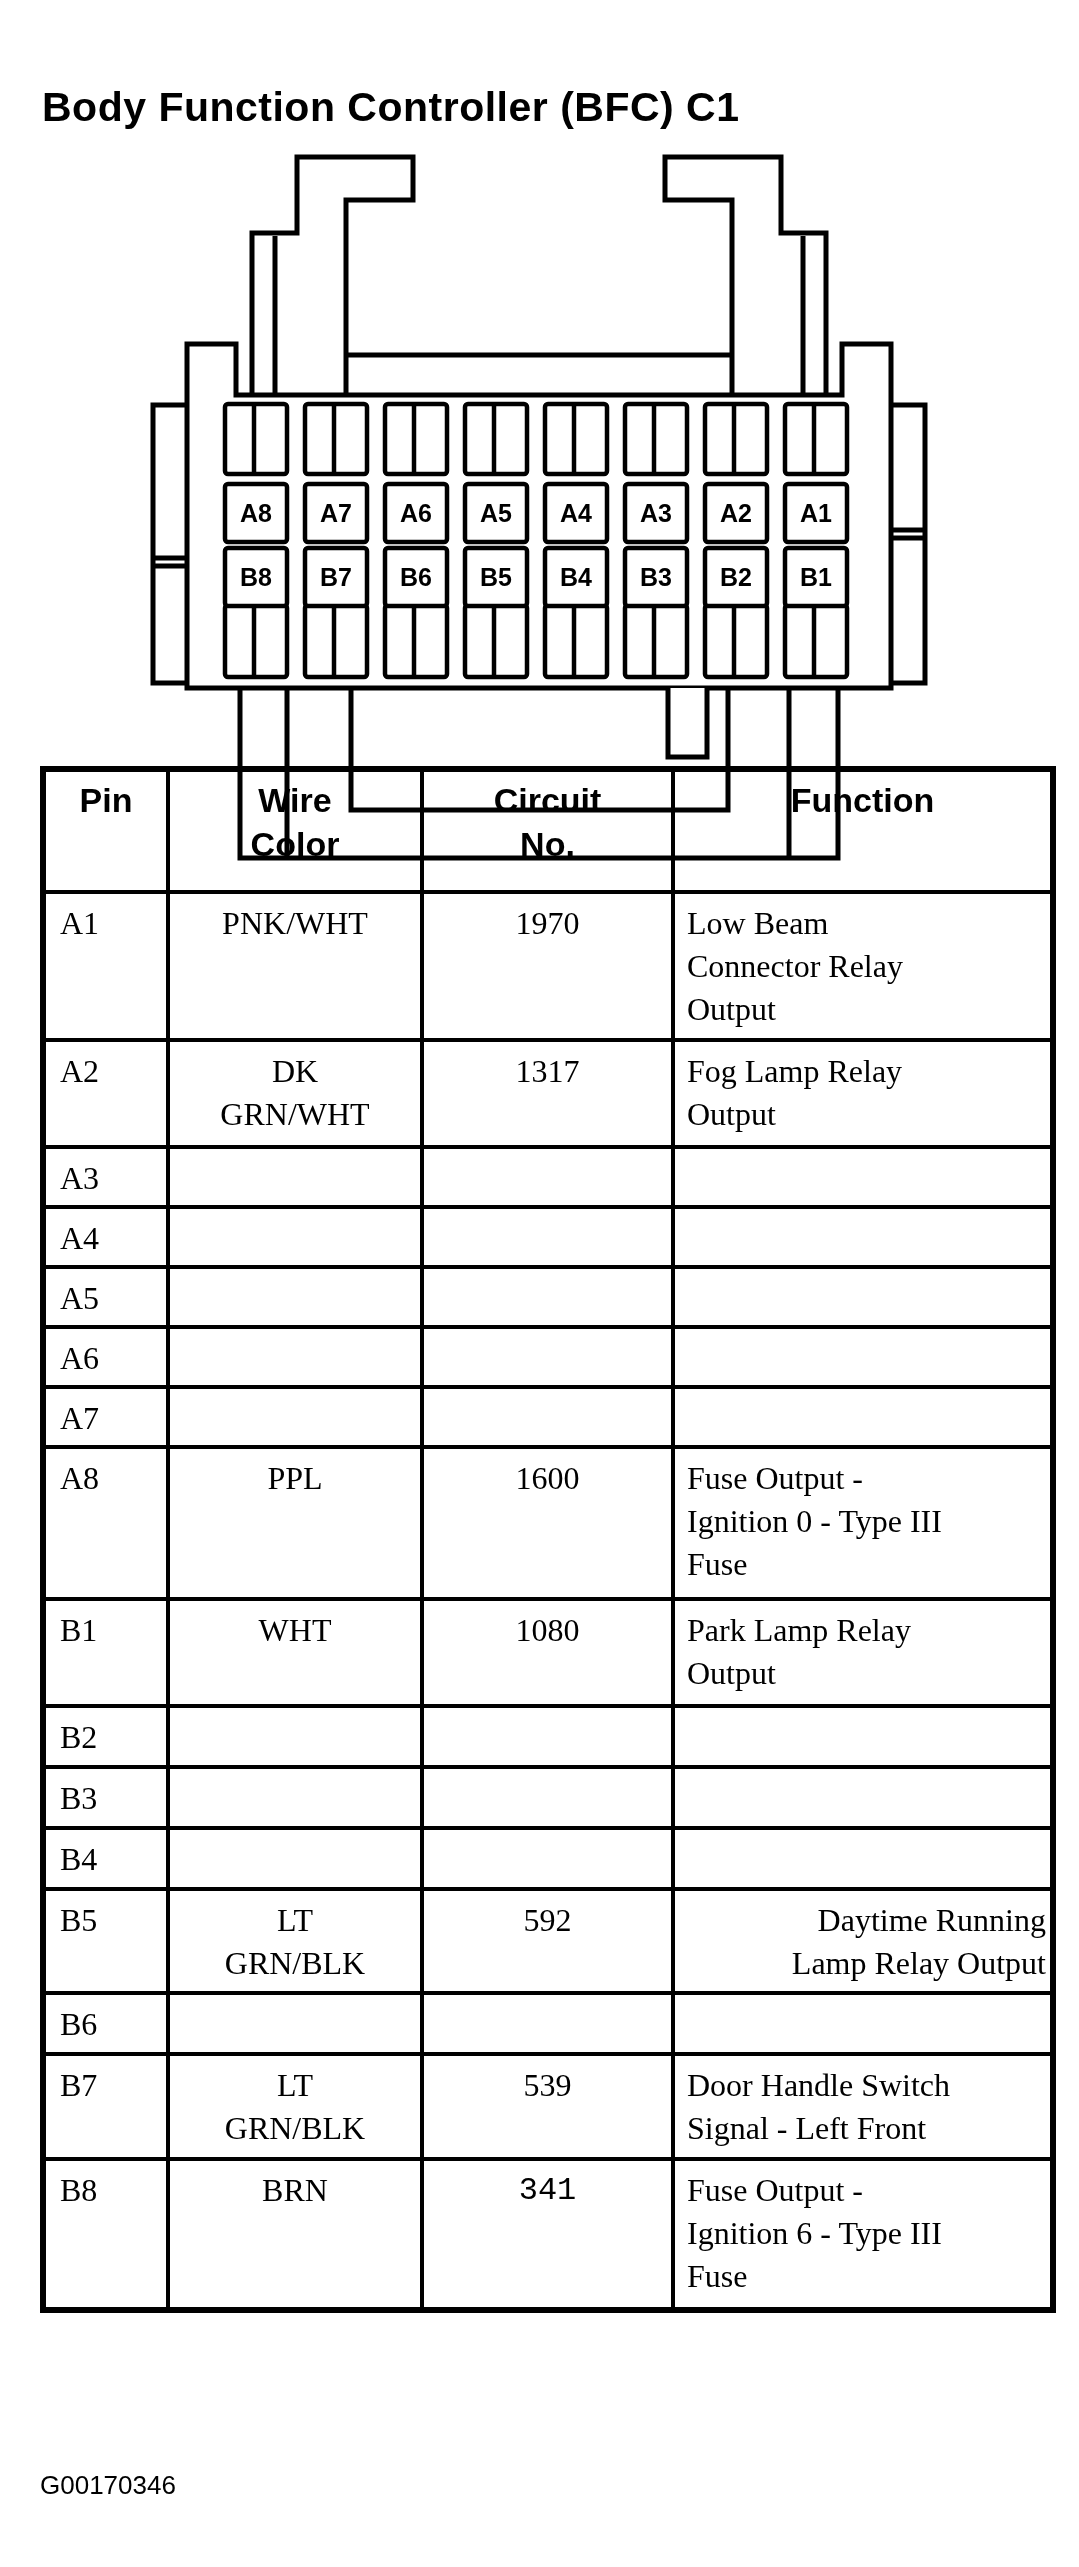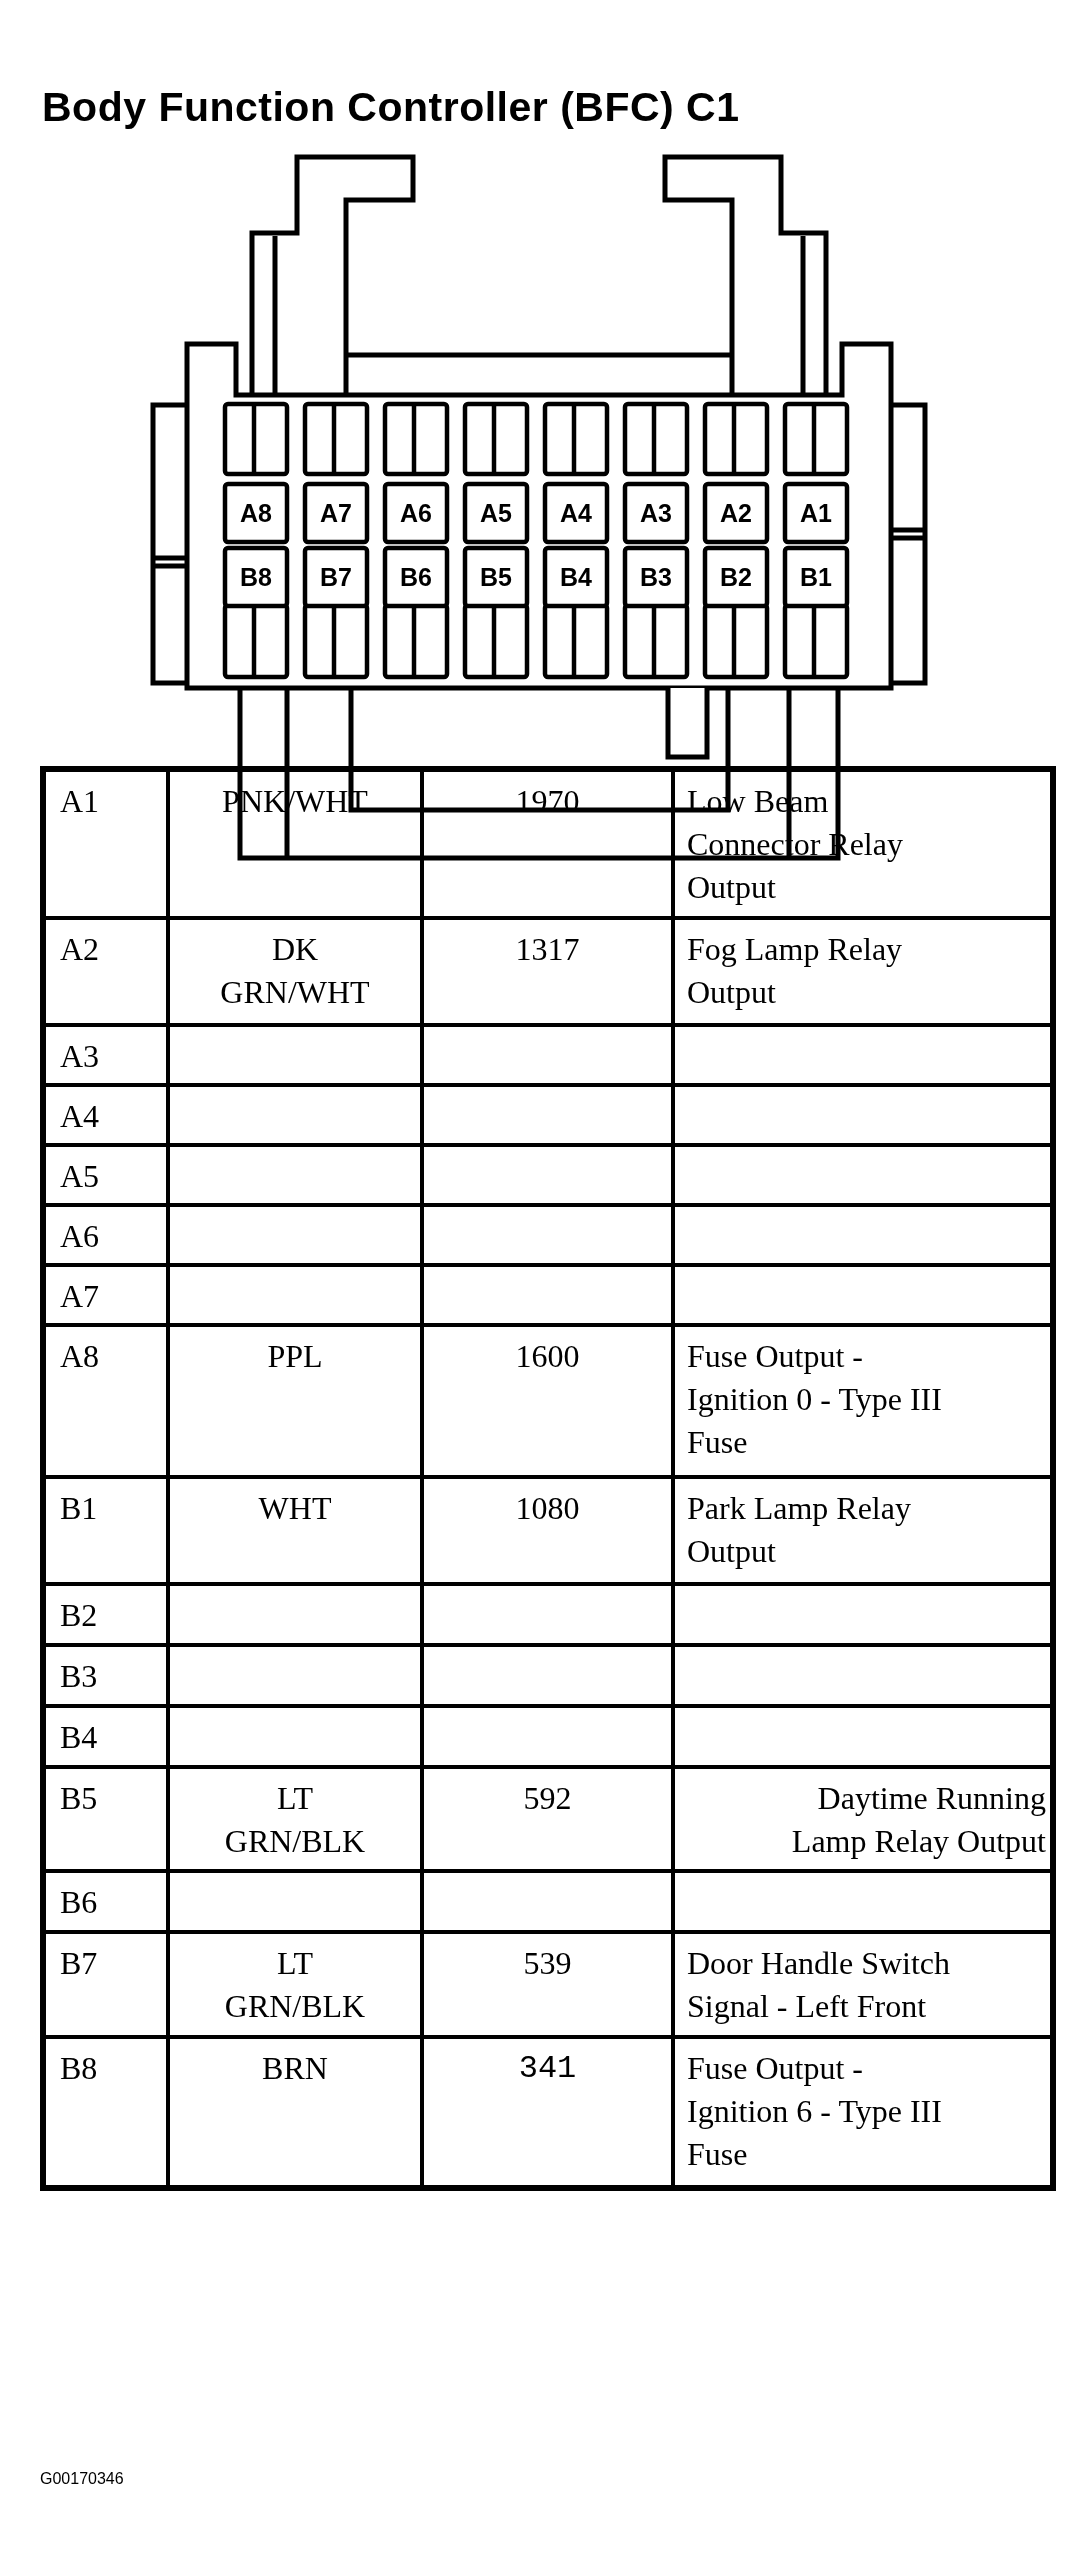--- a/index.html
+++ b/index.html
@@ -25,21 +25,21 @@
   .hdr-info { height: 148px; padding-top: 8px !important; }
   .info-list { font-family: "Liberation Sans", sans-serif; font-weight: bold; font-size: 34px; line-height: 44px; text-align: left; padding: 8px 0 0 30px !important; }
   .info-list div { white-space: nowrap; }
   .colhdr { height: 112px; padding-top: 6px !important; }
   .cell { font-family: "Liberation Serif", serif; font-size: 32px; line-height: 43px; padding-top: 8px !important; }
   .c-pin { text-align: left; padding-left: 14px !important; }
   .c-wire, .c-circ { text-align: center; }
   .c-func { text-align: left; padding-left: 12px !important; padding-right: 4px !important; }
   .figid {
     position: absolute; left: 40px; top: 2470px;
-    font-family: "Liberation Sans", sans-serif; font-size: 16px;
+    font-family: "Liberation Sans", sans-serif; font-size: 26px;
   }
 </style>
 </head>
 <body>
 
 <div class="title">Body Function Controller (BFC) C1</div>
 
 <svg class="connector" width="1079" height="880" viewBox="0 0 1079 880">
   <g fill="none" stroke="#000" stroke-width="5" stroke-linejoin="miter">
 
@@ -140,20 +140,36 @@
   </div>
 
 <table class="pins">
   <colgroup>
     <col style="width:125px">
       <col style="width:254px">
       <col style="width:251px">
       <col style="width:380px">
   </colgroup>
   <tbody>
+  <tr>
+    <td class="hdr colhdr">
+          <div>Pin</div>
+        </td>
+    <td class="hdr colhdr">
+      <div>Wire</div>
+      <div>Color</div>
+    </td>
+    <td class="hdr colhdr">
+      <div>Circuit</div>
+      <div>No.</div>
+    </td>
+    <td class="hdr colhdr">
+          <div>Function</div>
+        </td>
+  </tr>
   </tbody>
     <tbody id="pin-rows">
       <tr>
         <td class="cell c-pin" style="height: 136px;">A1</td>
         <td class="cell c-wire" style="height: 136px;">
           <div>PNK/WHT</div>
         </td>
         <td class="cell c-circ" style="height: 136px;">1970</td>
         <td class="cell c-func" style="height: 136px;">
           <div>Low Beam</div>

